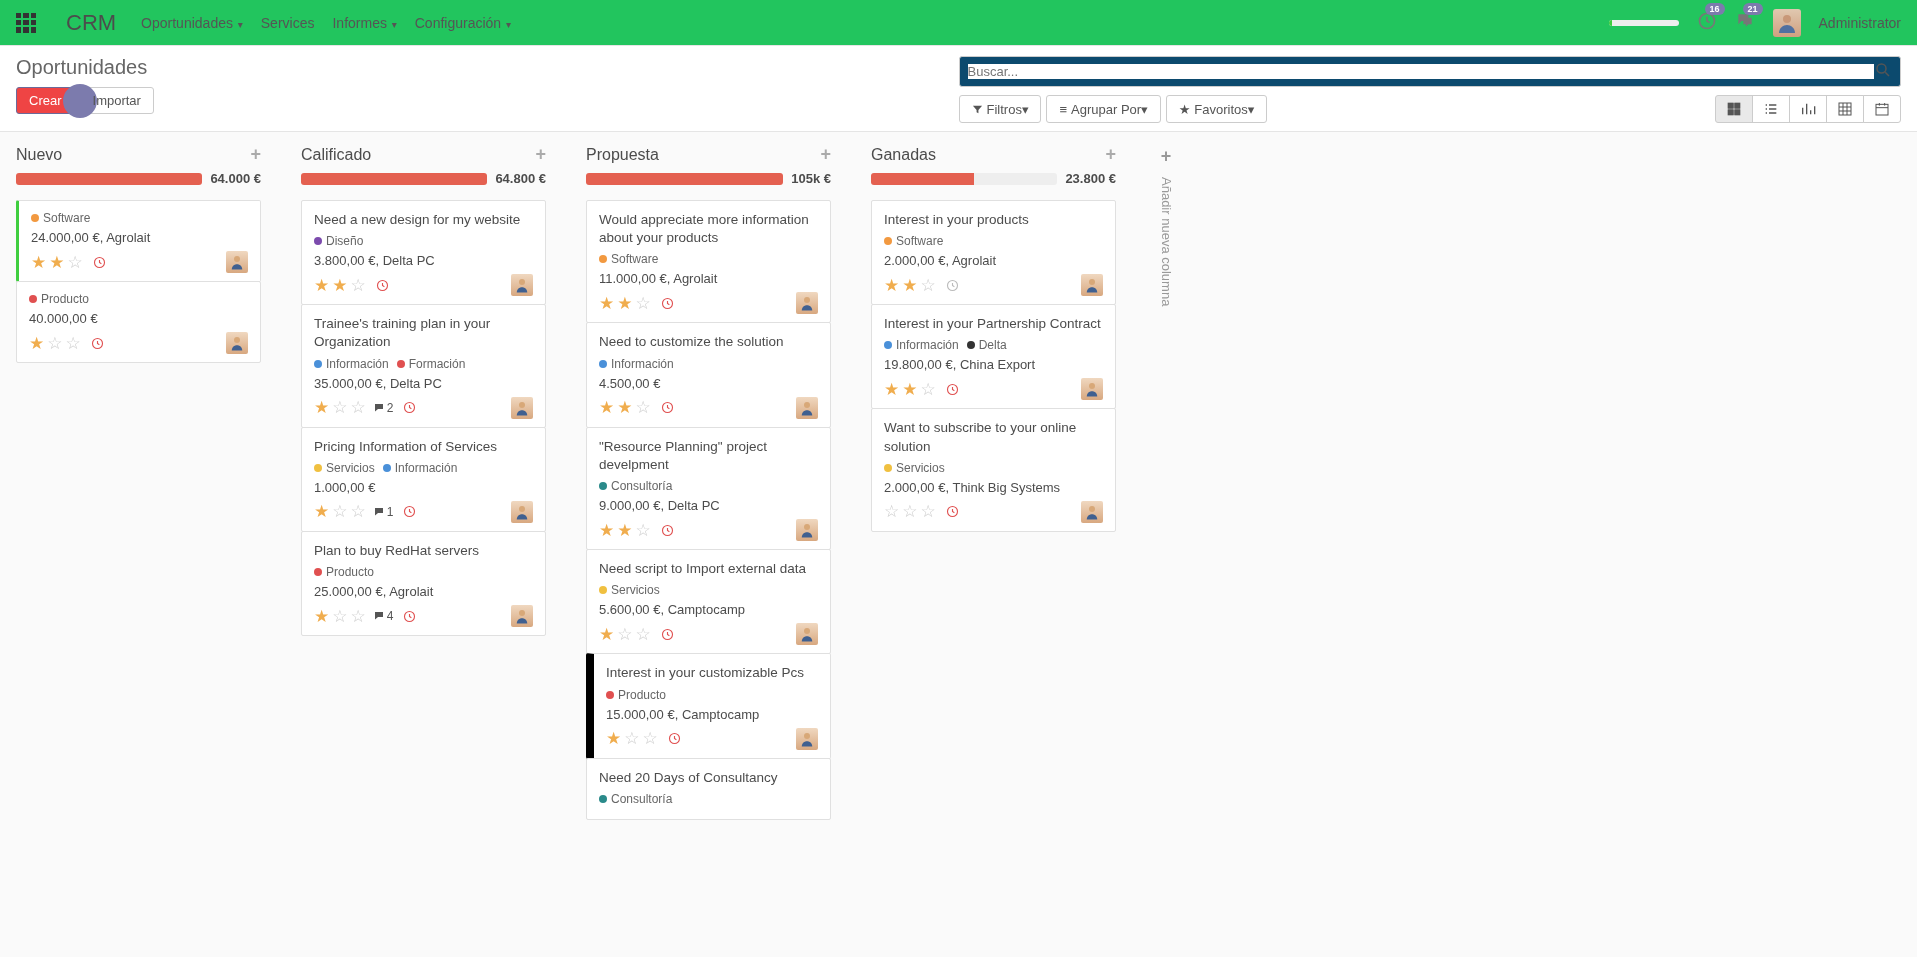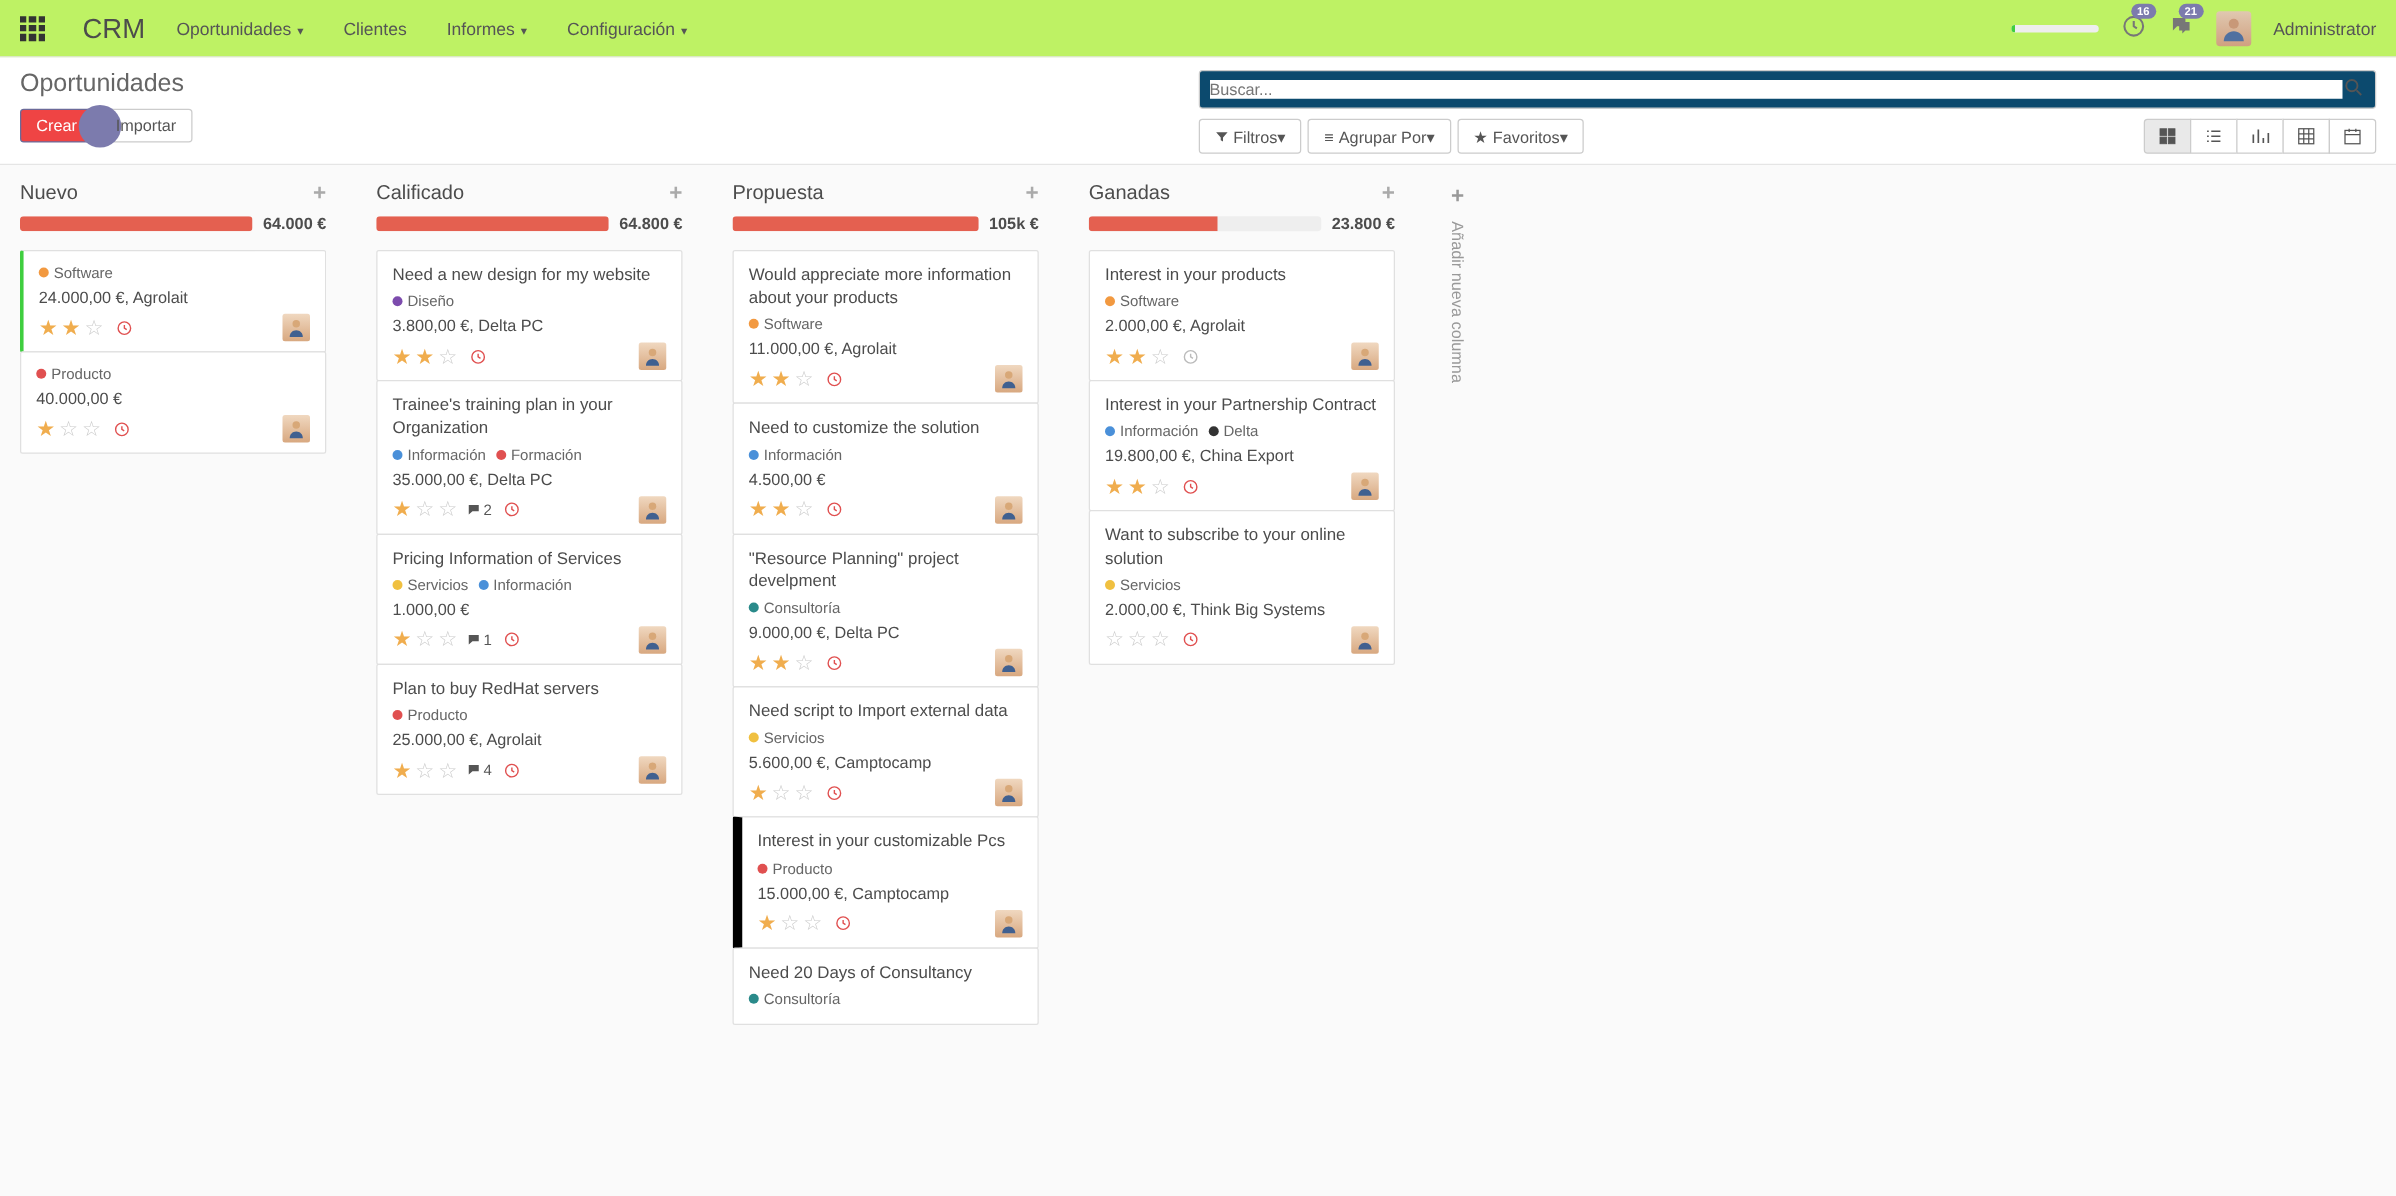--- a/index.html
+++ b/index.html
@@ -1,21 +1,21 @@
 <!DOCTYPE html>
 <html><head>
 <meta charset="utf-8">
 <style>
 * { box-sizing: border-box; margin: 0; padding: 0; }
 body { font-family: "Helvetica Neue", Arial, sans-serif; font-size: 13px; color: #4c4c4c; background: #fafafa; }
-.navbar { display: flex; align-items: center; height: 46px; background: #bef264; border-bottom: 1px solid #e5e5e5; padding: 0 16px; }
+.navbar { display: flex; align-items: center; height: 46px; background: #22c55e; border-bottom: 1px solid #e5e5e5; padding: 0 16px; }
 .navbar .apps-icon { width: 20px; height: 20px; display: grid; grid-template-columns: repeat(3,1fr); grid-template-rows: repeat(3,1fr); gap: 2px; cursor: pointer; }
 .navbar .apps-icon span { background: #333; display: block; }
 .navbar .brand { font-size: 22px; color: #4c4c4c; margin: 0 25px 0 30px; font-weight: 400; }
-.navbar .menu { display: flex; gap: 32px; flex: 1; }
+.navbar .menu { display: flex; gap: 18px; flex: 1; }
 .navbar .menu-item { color: #555; cursor: pointer; font-size: 14px; }
 .navbar .caret { font-size: 10px; margin-left: 2px; }
 .navbar .right { display: flex; align-items: center; gap: 18px; }
 .navbar .progress-tiny { width: 70px; height: 6px; background: #eee; border-radius: 3px; overflow: hidden; }
 .navbar .progress-tiny > span { display: block; width: 5%; height: 100%; background: #3fce3f; }
 .navbar .icon-with-badge { position: relative; cursor: pointer; }
 .navbar .icon-with-badge svg { width: 20px; height: 20px; fill: #777; }
 .navbar .badge { position: absolute; top: -8px; right: -8px; background: #7c7bad; color: #fff; border-radius: 10px; font-size: 9px; padding: 1px 5px; font-weight: bold; }
 .navbar .avatar { width: 28px; height: 28px; border-radius: 3px; background: linear-gradient(#e0c8b0,#d0a080); display: flex; align-items: center; justify-content: center; }
 .navbar .avatar svg { width: 24px; height: 24px; }
@@ -92,21 +92,21 @@
       <span></span>
       <span></span>
       <span></span>
       <span></span>
       <span></span>
       <span></span>
     </div>
   <div class="brand">CRM</div>
   <div class="menu">
       <div class="menu-item">Oportunidades<span class="caret"> ▾</span></div>
-      <div class="menu-item">Clientes</div>
+      <div class="menu-item">Services</div>
       <div class="menu-item">Informes<span class="caret"> ▾</span></div>
       <div class="menu-item">Configuración<span class="caret"> ▾</span></div>
     </div>
   <div class="right">
     <div class="progress-tiny">
         <span></span>
       </div>
     <div class="icon-with-badge">
       <svg viewBox="0 0 24 24">
           <circle cx="12" cy="12" r="9" fill="none" stroke="#777" stroke-width="2"></circle>

